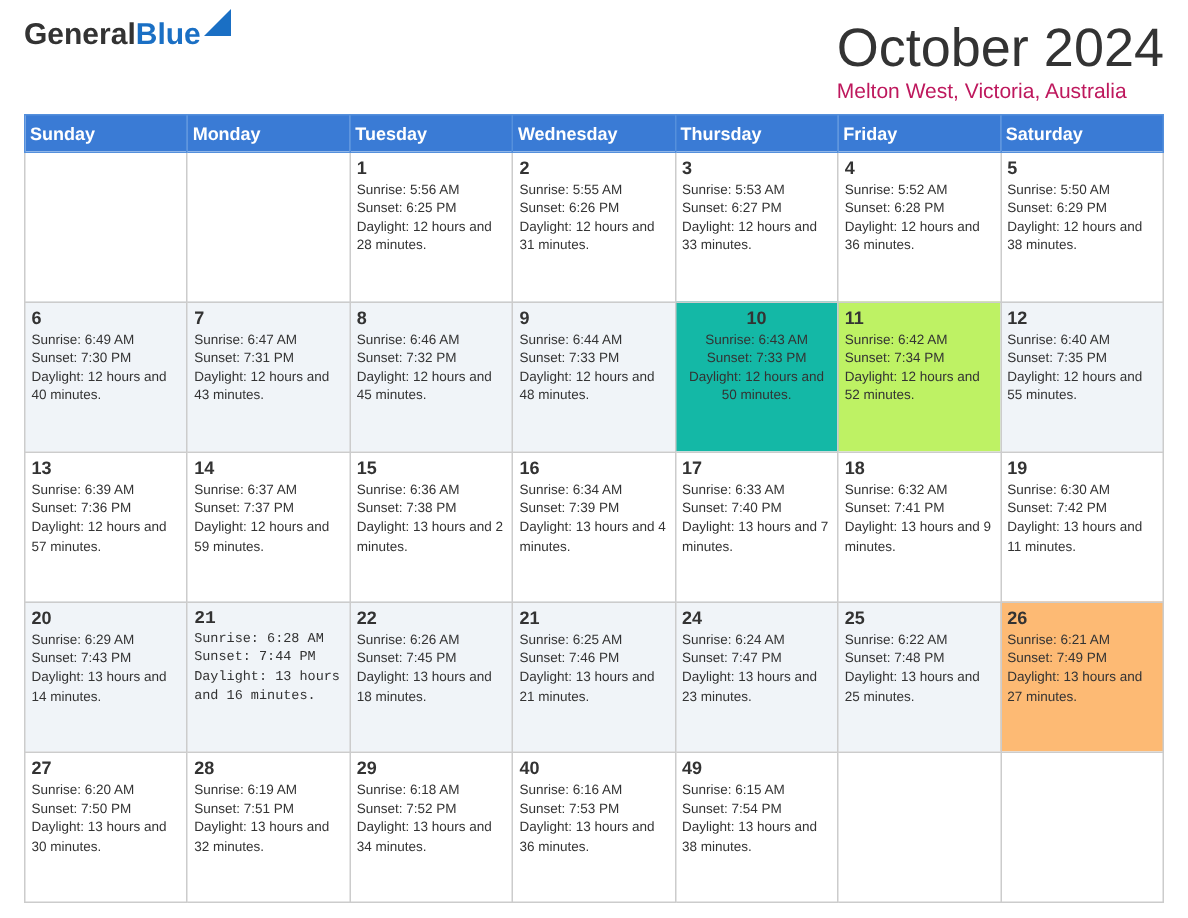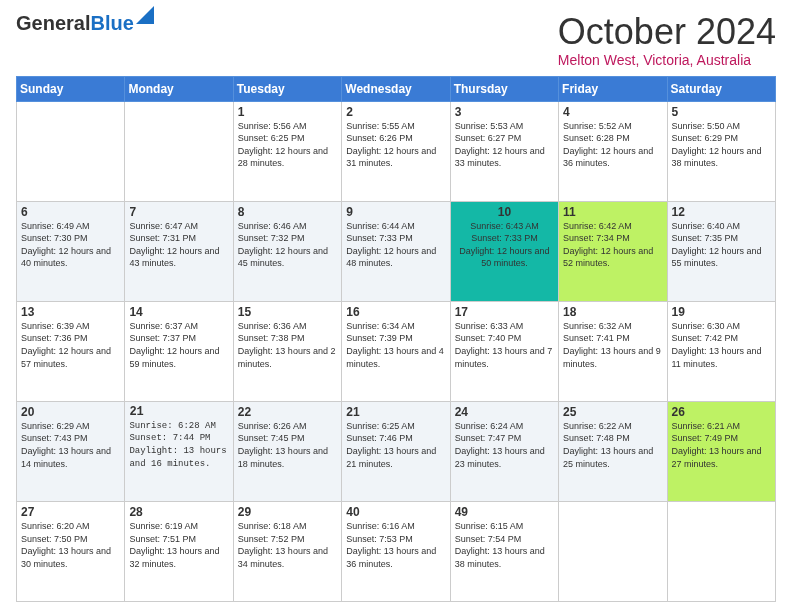--- a/index.html
+++ b/index.html
@@ -222,21 +222,21 @@
             <div class="day-info">Sunrise: 6:25 AM<br>Sunset: 7:46 PM<br>Daylight: 13 hours and 21 minutes.</div>
           </td>
           <td style="background-color: rgb(240, 244, 248);">
             <span class="day-number">24</span>
             <div class="day-info">Sunrise: 6:24 AM<br>Sunset: 7:47 PM<br>Daylight: 13 hours and 23 minutes.</div>
           </td>
           <td style="background-color: rgb(240, 244, 248); margin-top: 34px;">
             <span class="day-number">25</span>
             <div class="day-info">Sunrise: 6:22 AM<br>Sunset: 7:48 PM<br>Daylight: 13 hours and 25 minutes.</div>
           </td>
-          <td style="background-color: #bef264;">
+          <td style="background-color: #fdba74;">
             <span class="day-number">26</span>
             <div class="day-info">Sunrise: 6:21 AM<br>Sunset: 7:49 PM<br>Daylight: 13 hours and 27 minutes.</div>
           </td>
         </tr>
         <tr>
           <td>
             <span class="day-number">27</span>
             <div class="day-info">Sunrise: 6:20 AM<br>Sunset: 7:50 PM<br>Daylight: 13 hours and 30 minutes.</div>
           </td>
           <td>

